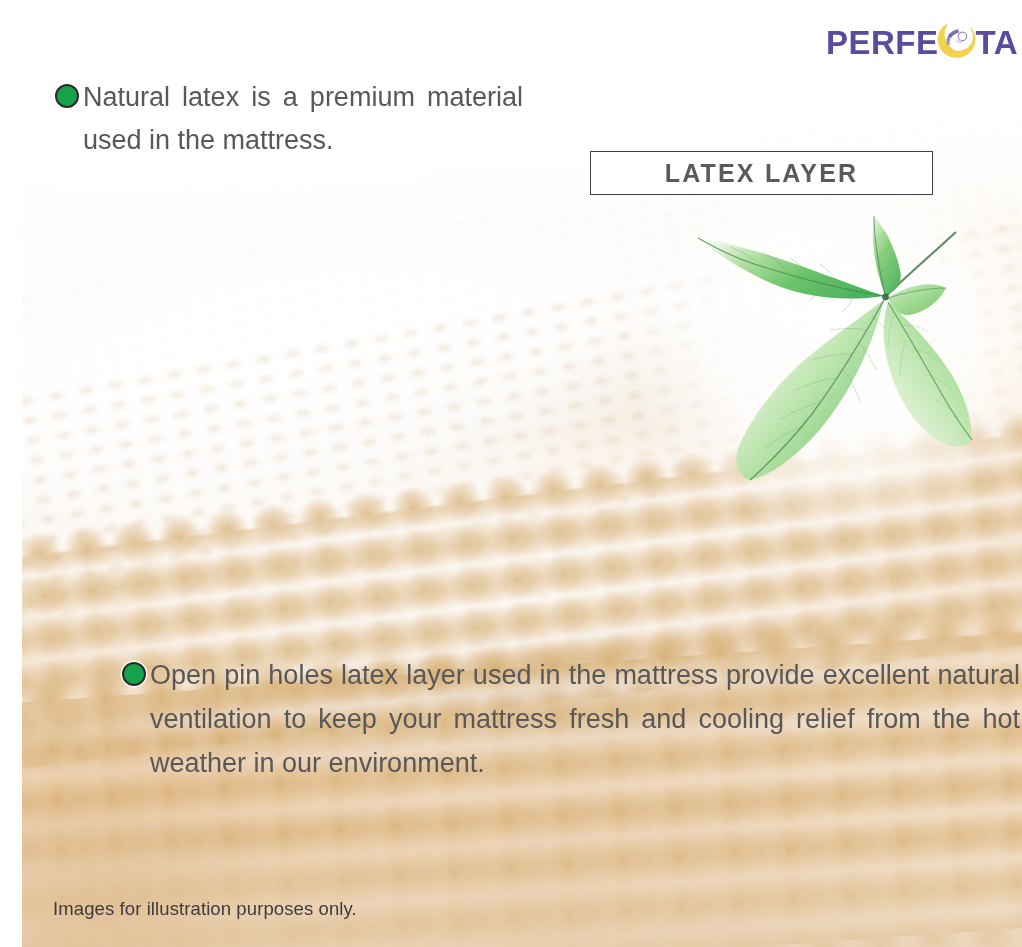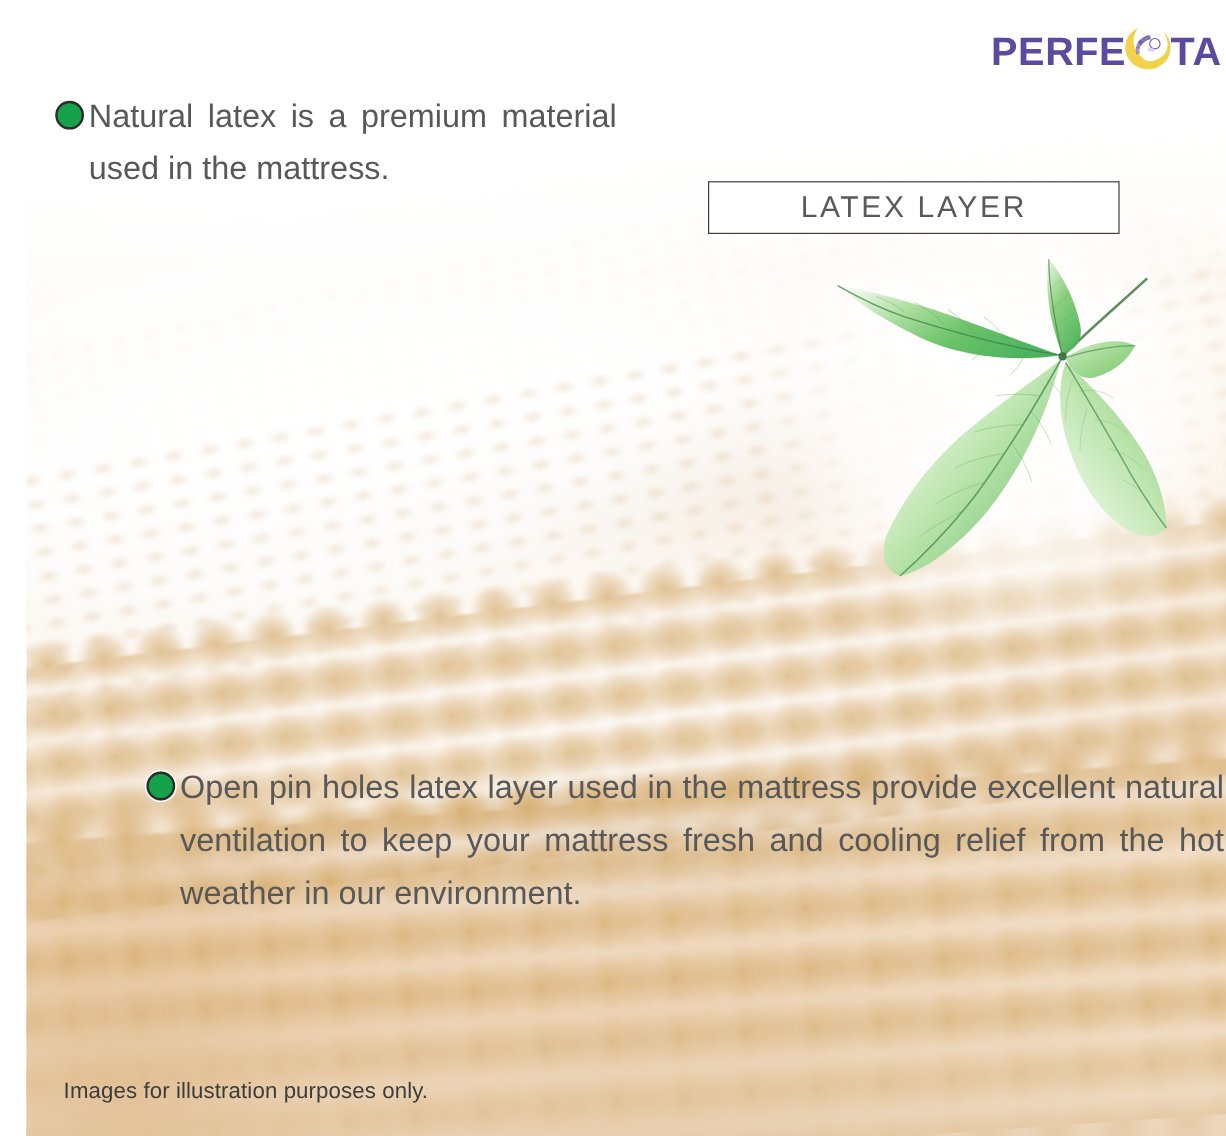--- a/index.html
+++ b/index.html
@@ -199,21 +199,21 @@
     height: 44px;
     box-sizing: border-box;
     border: 1px solid #3f3f3f;
     background: rgba(255,255,255,0.96);
     display: flex;
     align-items: center;
     justify-content: center;
   }
   .layer-box-title {
     font-family: "Liberation Sans", sans-serif;
-    font-weight: normal;
+    font-weight: bold;
     font-size: 25px;
     letter-spacing: 2.2px;
     color: #5a5a5a;
   }
 
   
   .leaf-wrap {
     position: absolute;
     left: 672px;
     top: 208px;
@@ -234,21 +234,21 @@
     border: 2px solid #2b2b2b;
     box-shadow: 0 0 0 1.5px rgba(255,255,255,0.85);
   }
   .bullet-text {
     font-family: "Liberation Sans", sans-serif;
     color: #585858;
     font-weight: normal;
   }
 
   
-  #bullet-1 { left: 24px; top: 76px; width: 486px; }
+  #bullet-1 { left: 24px; top: 76px; width: 486px; justify-content: center; }
   #bullet-1 .bullet-dot { width: 20px; height: 20px; margin-top: 8px; }
   #bullet-1 .bullet-text {
     font-size: 27px;
     line-height: 43px;
     text-align: justify;
     margin-left: 4px;
     width: 440px;
   }
 
   
@@ -256,21 +256,21 @@
   #bullet-2 .bullet-dot { width: 20px; height: 20px; margin-top: 9px; }
   #bullet-2 .bullet-text {
     font-size: 27px;
     line-height: 44px;
     text-align: justify;
     margin-left: 12px;
     width: 510px;
   }
 
   
-  #bullet-3 { left: 100px; top: 634px; width: 900px; }
+  #bullet-3 { left: 100px; top: 653px; width: 900px; }
   #bullet-3 .bullet-dot { width: 20px; height: 20px; margin-top: 9px; }
   #bullet-3 .bullet-text {
     font-size: 27px;
     line-height: 44px;
     text-align: justify;
     margin-left: 4px;
     width: 870px;
   }
 
   

